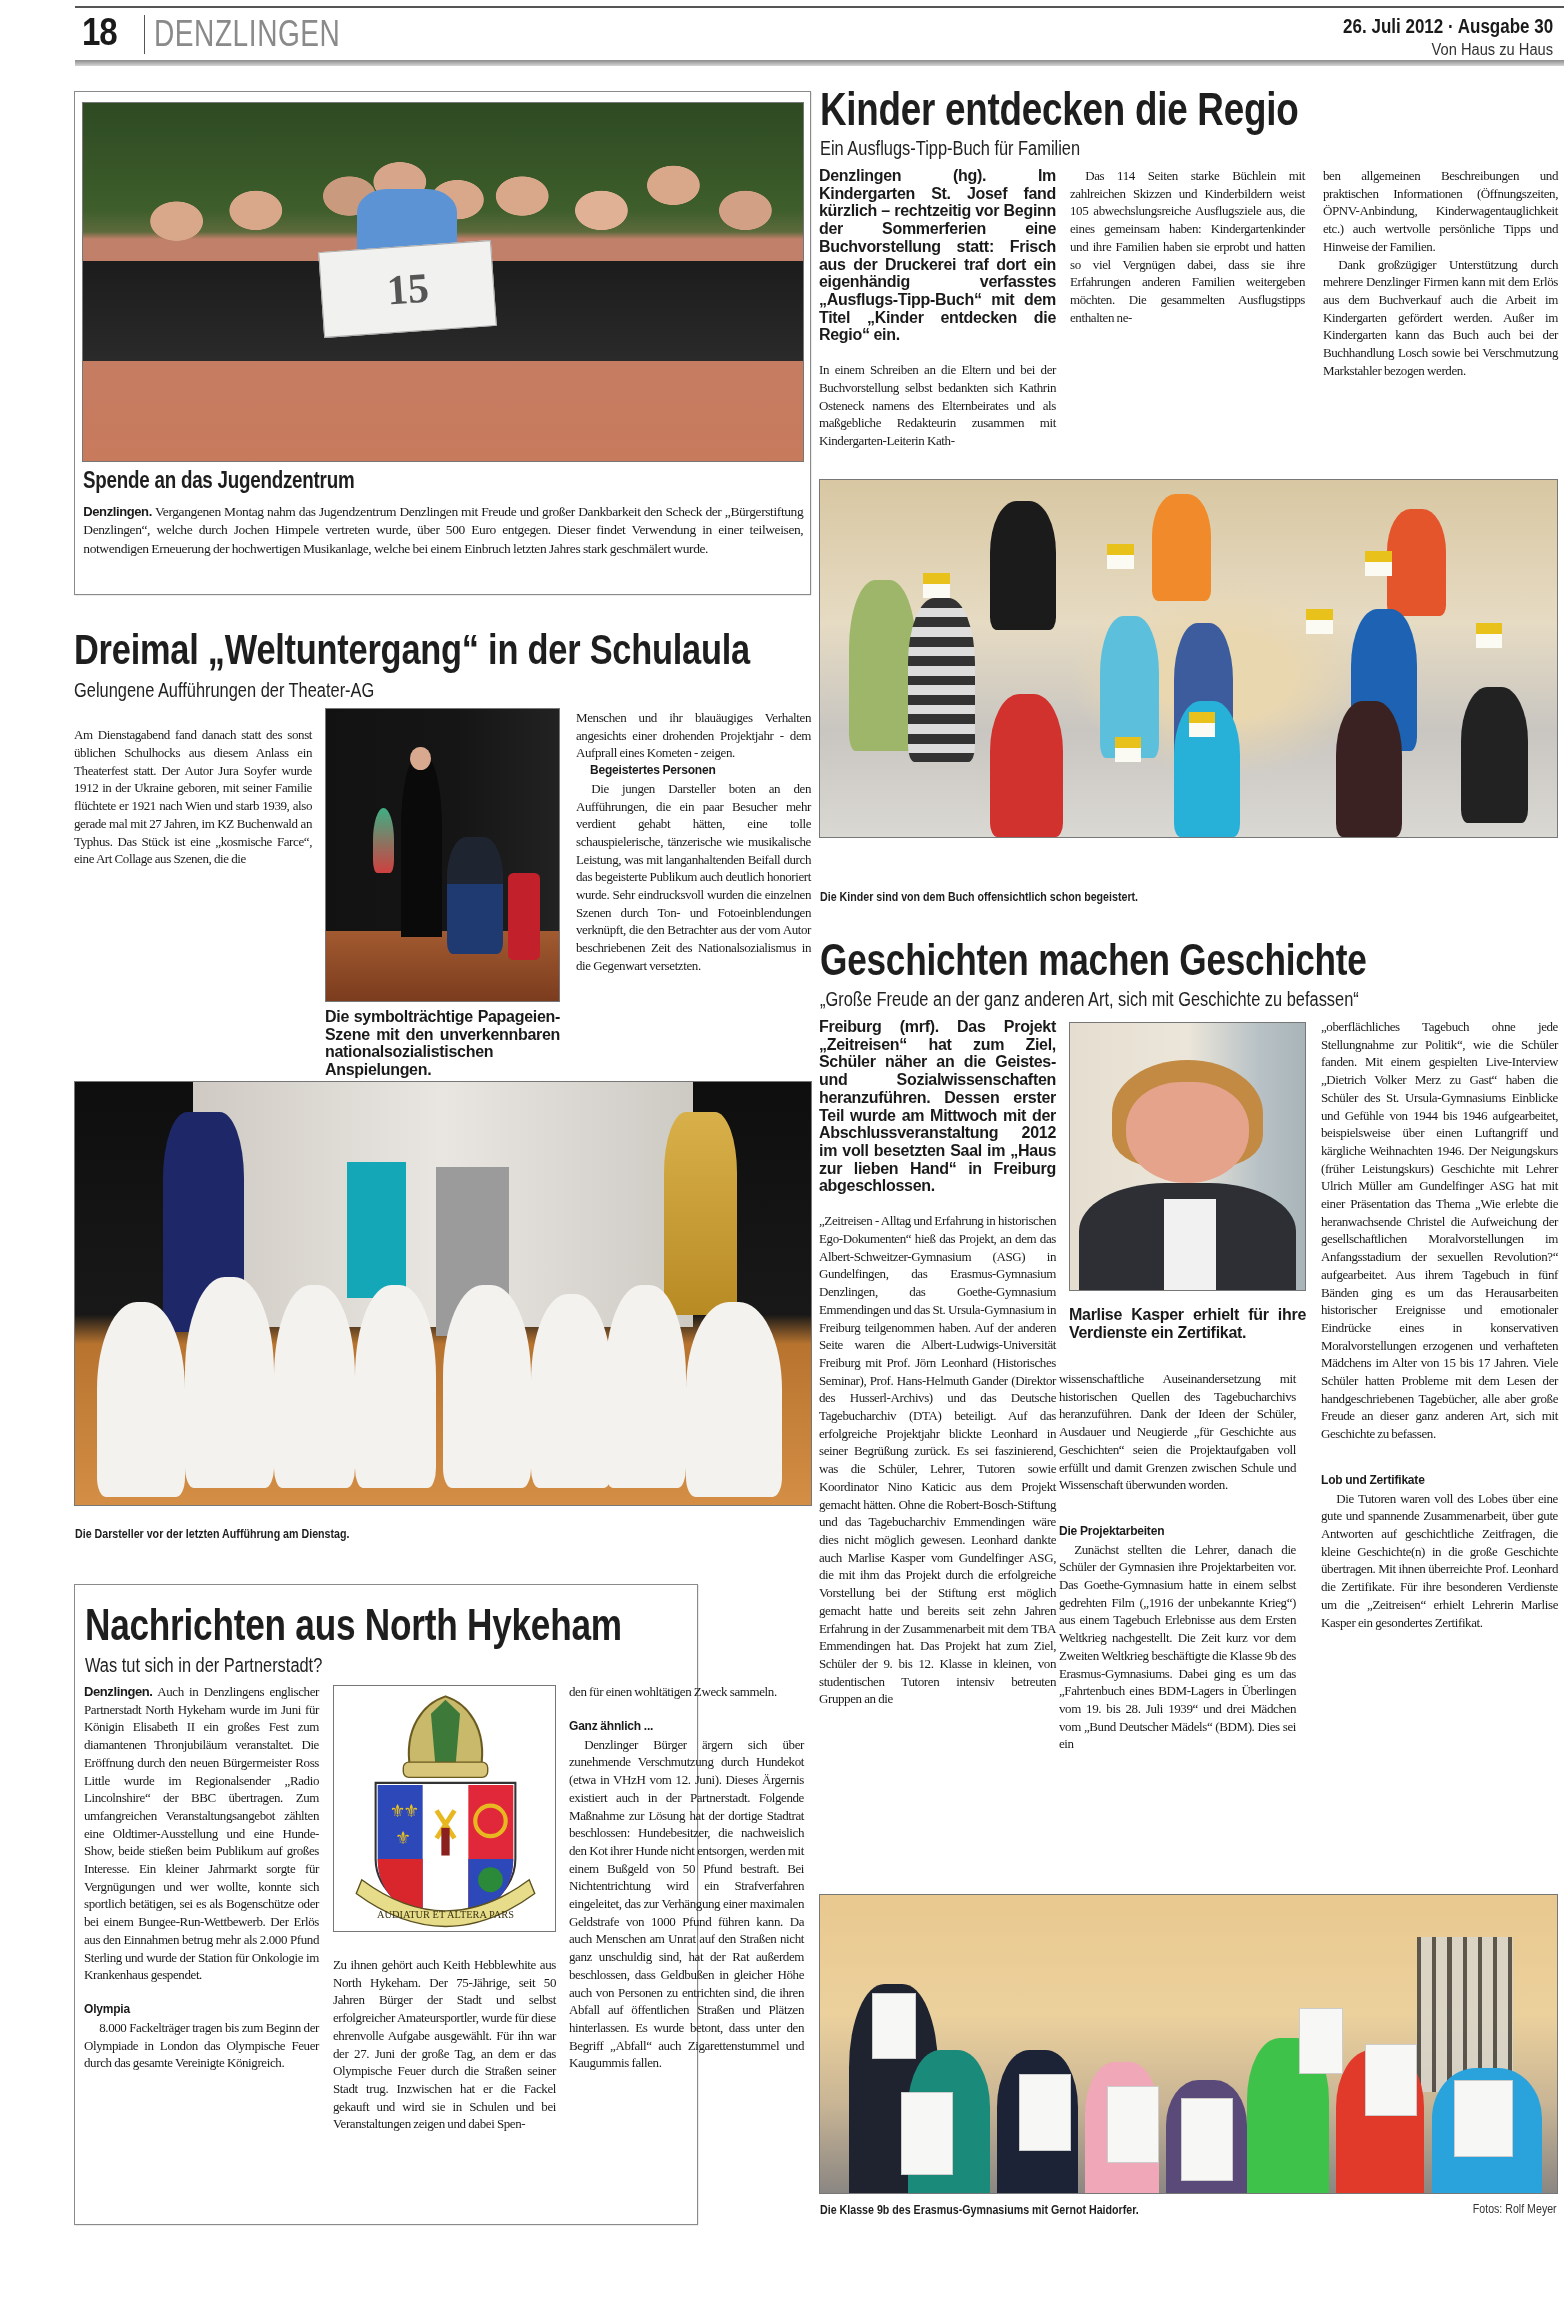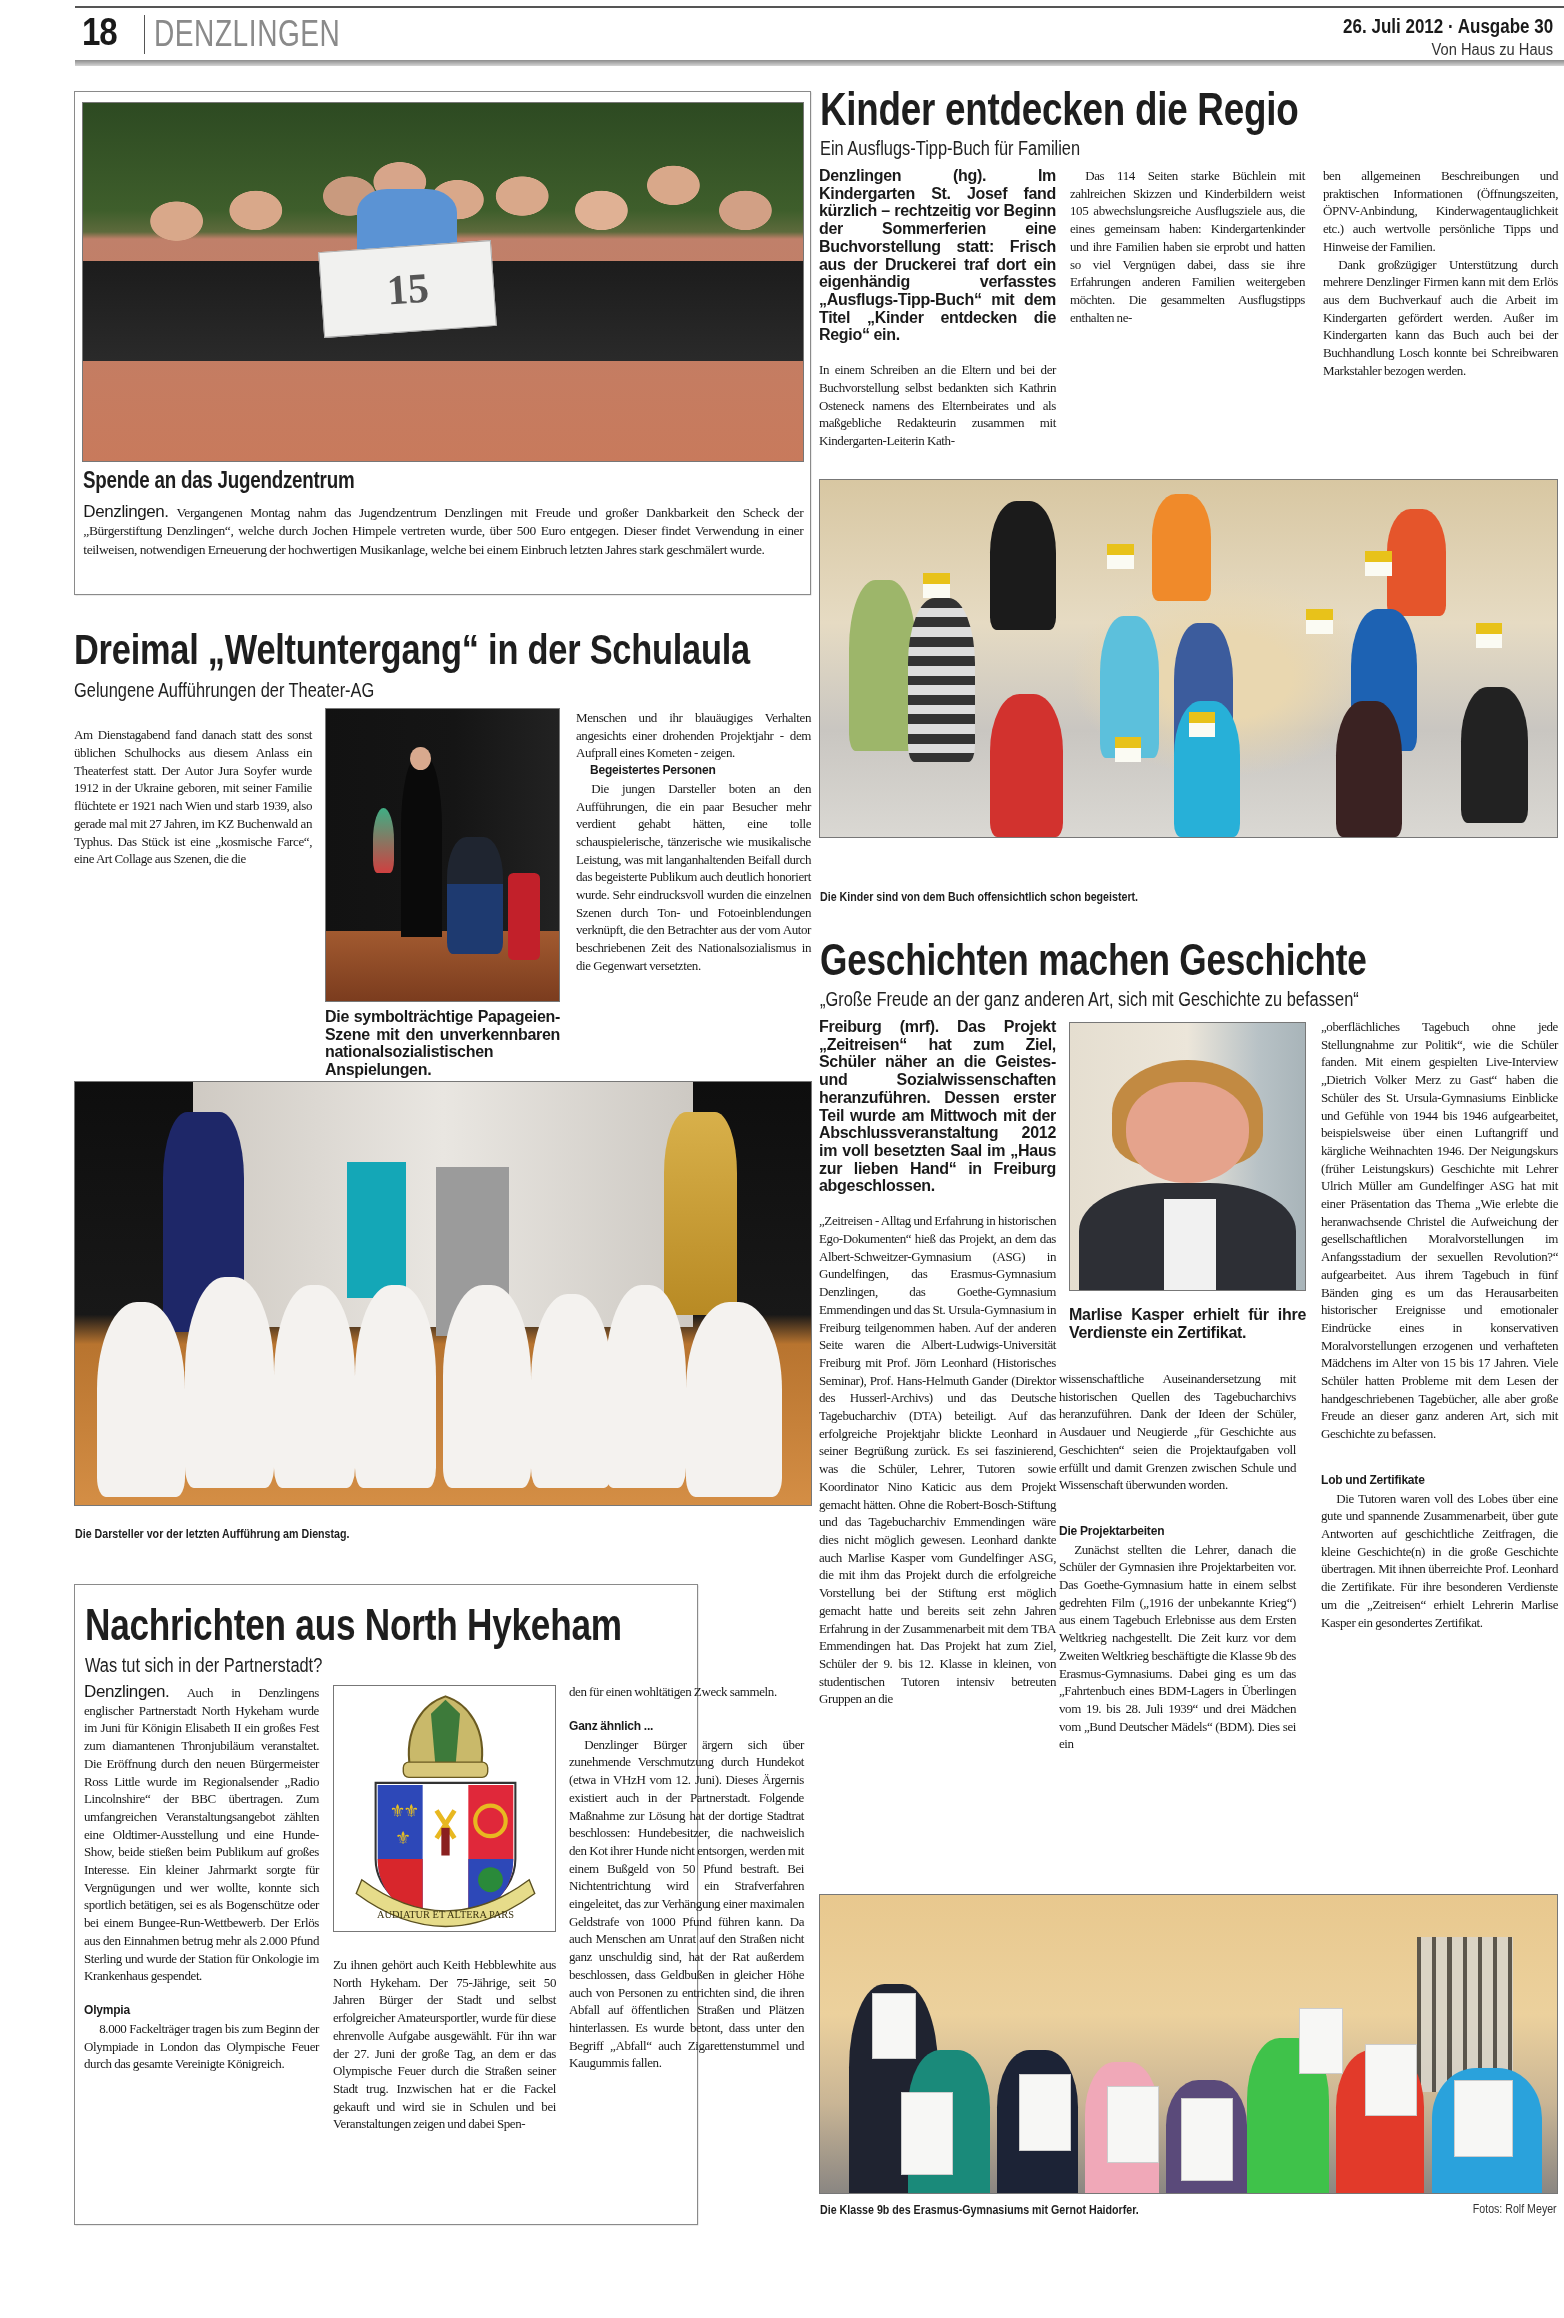--- a/index.html
+++ b/index.html
@@ -22,21 +22,21 @@
   .h1 { font-family: "Liberation Sans", sans-serif; font-weight: bold; color: #1e1e1e; white-space: nowrap; transform: scaleX(0.8); transform-origin: left; letter-spacing: -0.3px; }
   .h2 { font-family: "Liberation Sans", sans-serif; color: #222; white-space: nowrap; transform: scaleX(0.82); transform-origin: left; }
   .cap { font-family: "Liberation Sans", sans-serif; font-weight: bold; font-size: 13px; color: #1e1e1e; transform: scaleX(0.82); transform-origin: left; white-space: nowrap; }
 
   .col { position: absolute; font-size: 13px; line-height: 17.7px; text-align: justify; hyphens: manual; }
   .col p { margin: 0; }
   .col .lead { font-family: "Liberation Sans", sans-serif; font-weight: bold; font-size: 16px; letter-spacing: -0.3px; }
   .col .sub { font-family: "Liberation Sans", sans-serif; font-weight: bold; font-size: 12px; letter-spacing: -0.2px; margin-top: 9.7px; }
   .col .ind { text-indent: 15.2px; }
   .col .gap { margin-top: 17.3px; }
-  .col .dateline { font-family: "Liberation Sans", sans-serif; font-weight: normal; font-size: 17px; }
+  .col .dateline { font-family: "Liberation Sans", sans-serif; font-weight: bold; font-size: 13px; }
   .narrow { letter-spacing: -0.4px; word-spacing: -0.3px; }
 
   
   .ph-group { background:
       radial-gradient(ellipse 6% 9% at 13% 33%, #d9a88a 60%, transparent 62%),
       radial-gradient(ellipse 6% 9% at 24% 30%, #d9a88a 60%, transparent 62%),
       radial-gradient(ellipse 6% 9% at 37% 26%, #c99a7e 60%, transparent 62%),
       radial-gradient(ellipse 6% 9% at 44% 22%, #d7a58a 60%, transparent 62%),
       radial-gradient(ellipse 6% 9% at 52% 27%, #d9a88a 60%, transparent 62%),
       radial-gradient(ellipse 6% 9% at 61% 26%, #d9a88a 60%, transparent 62%),
@@ -99,21 +99,21 @@
 
 <div class="col narrow" style="left:819px; top:167px; width:237px;">
   <p class="lead">Denzlingen (hg). Im Kindergarten St. Josef fand kürzlich – rechtzeitig vor Beginn der Sommerferien eine Buchvorstellung statt: Frisch aus der Druckerei traf dort ein eigenhändig verfasstes „Ausflugs-Tipp-Buch“ mit dem Titel „Kinder entdecken die Regio“ ein.</p>
   <p class="gap">In einem Schreiben an die Eltern und bei der Buchvorstellung selbst bedankten sich Kathrin Osteneck namens des Elternbeirates und als maßgebliche Redakteurin zusammen mit Kindergarten-Leiterin Kath-</p>
 </div>
 <div class="col narrow" style="left:1070px; top:167px; width:235px;">
   <p class="ind">Das 114 Seiten starke Büchlein mit zahlreichen Skizzen und Kinderbildern weist 105 abwechslungsreiche Ausflugsziele aus, die eines gemeinsam haben: Kindergartenkinder und ihre Familien haben sie erprobt und hatten so viel Vergnügen dabei, dass sie ihre Erfahrungen anderen Familien weitergeben möchten. Die gesammelten Ausflugstipps enthalten ne-</p>
 </div>
 <div class="col narrow" style="left:1323px; top:167px; width:235px;">
   <p>ben allgemeinen Beschreibungen und praktischen Informationen (Öffnungszeiten, ÖPNV-Anbindung, Kinderwagentauglichkeit etc.) auch wertvolle persönliche Tipps und Hinweise der Familien.</p>
-  <p class="ind">Dank großzügiger Unterstützung durch mehrere Denzlinger Firmen kann mit dem Erlös aus dem Buchverkauf auch die Arbeit im Kindergarten gefördert werden. Außer im Kindergarten kann das Buch auch bei der Buchhandlung Losch konnte bei Schreibwaren Markstahler bezogen werden.</p>
+  <p class="ind">Dank großzügiger Unterstützung durch mehrere Denzlinger Firmen kann mit dem Erlös aus dem Buchverkauf auch die Arbeit im Kindergarten gefördert werden. Außer im Kindergarten kann das Buch auch bei der Buchhandlung Losch sowie bei Verschmutzung Markstahler bezogen werden.</p>
 </div>
 
 <div class="photo ph-kids" style="left:819px; top:479px; width:739px; height:359px;">
   <div class="kid" style="left:4%;top:28%;width:9%;height:48%;background:#9db66a;"></div>
   <div class="kid" style="left:12%;top:33%;width:9%;height:46%;background:repeating-linear-gradient(180deg,#333 0 9.7px,#ddd 9.7px 19.4px);"></div>
   <div class="kid" style="left:23%;top:6%;width:9%;height:36%;background:#1b1b1b;"></div>
   <div class="kid" style="left:45%;top:4%;width:8%;height:30%;background:#f08a2a;"></div>
   <div class="kid" style="left:77%;top:8%;width:8%;height:30%;background:#e5552b;"></div>
   <div class="kid" style="left:38%;top:38%;width:8%;height:40%;background:#5cc0dc;"></div>
   <div class="kid" style="left:48%;top:40%;width:8%;height:40%;background:#3c5c9d;"></div>

